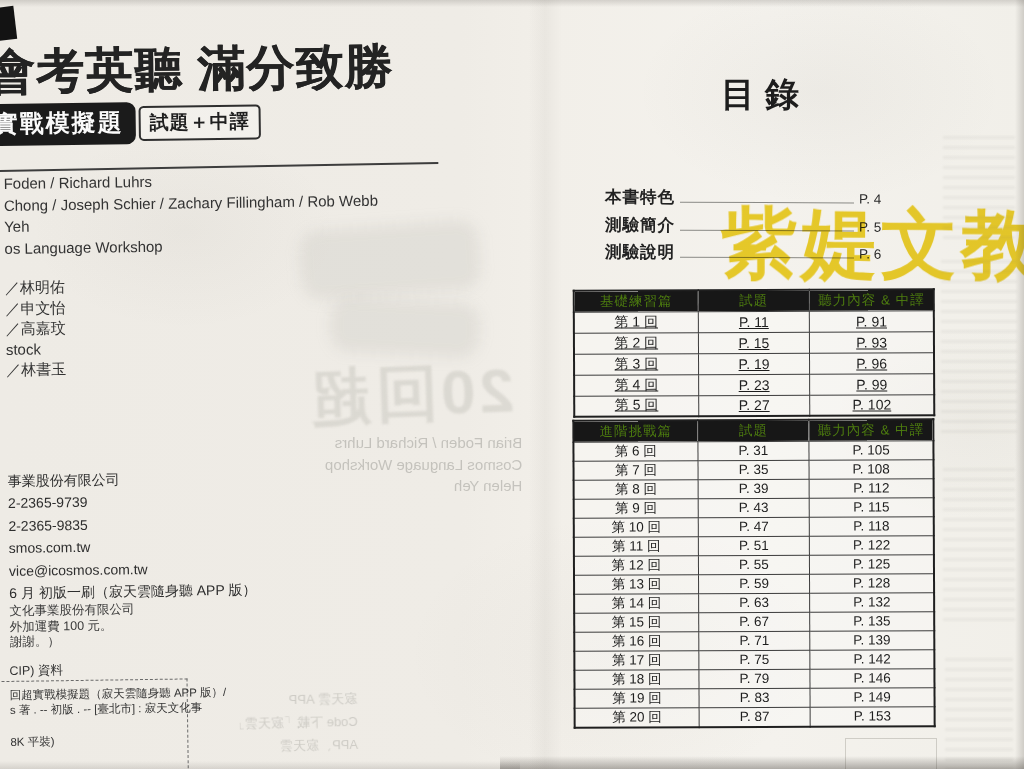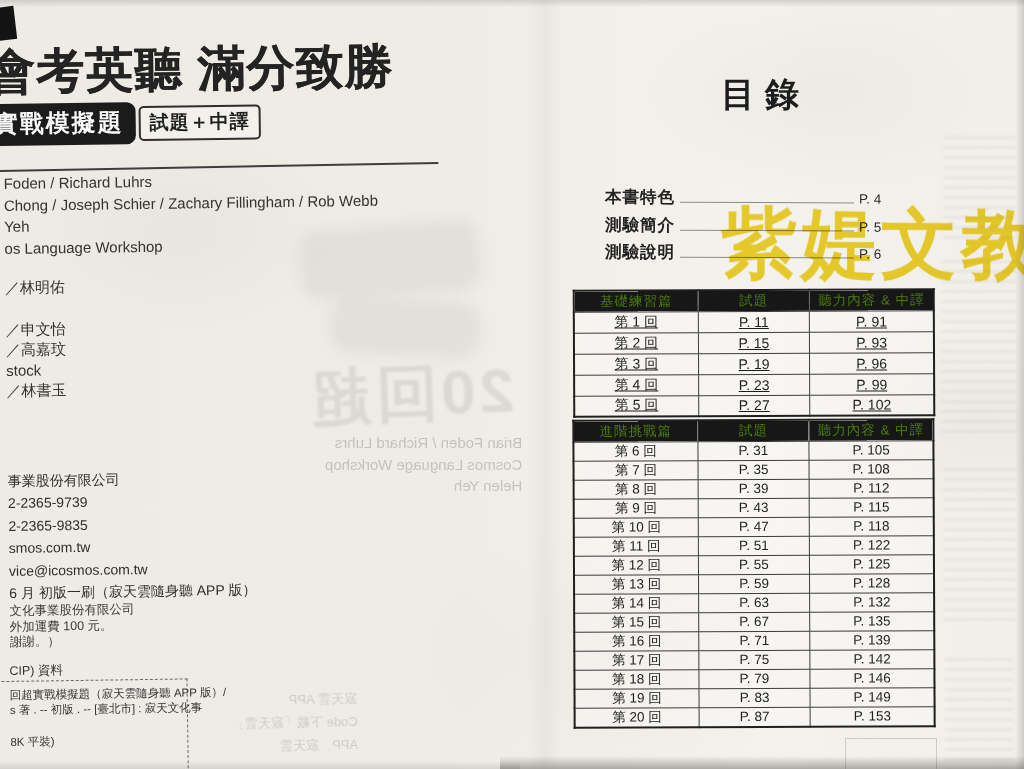--- a/index.html
+++ b/index.html
@@ -42,21 +42,21 @@
   .badge-filled{position:absolute;left:-20px;top:104px;background:#1b1b1b;color:#fafafa;
     border-radius:9px;padding:4px 12px 6px;font-size:24px;font-weight:900;letter-spacing:2px;white-space:nowrap;}
   .badge-outline{position:absolute;left:137px;top:108px;border:2px solid #2e2e2e;color:#1f1f1f;
     border-radius:5px;padding:2px 9px 3px;font-size:19px;font-weight:700;letter-spacing:1px;white-space:nowrap;background:rgba(255,255,255,.25);}
   .rule{position:absolute;left:-4px;top:169px;width:440px;height:0;border-top:2px solid #3d3d3d;transform:rotate(-0.25deg);}
 
   .credits-en{position:absolute;left:1px;top:173px;font-size:15px;color:#333;}
   .credits-en .line{height:21.5px;line-height:21.5px;white-space:nowrap;}
   .credits-zh{position:absolute;left:1px;top:278px;font-size:15px;color:#333;}
   .credits-zh .line{height:20.5px;line-height:20.5px;white-space:nowrap;}
-  .credits-zh .line:nth-child(1){margin-bottom:21px;}
+  .credits-zh .line:nth-child(1){}
   .publisher{position:absolute;left:1px;top:470px;font-size:14px;color:#2e2e2e;}
   .publisher .line{height:22.4px;line-height:22.4px;white-space:nowrap;}
   .notes{position:absolute;left:1px;top:604px;font-size:12.5px;color:#3a3a3a;}
   .notes .line{height:15.6px;line-height:15.6px;white-space:nowrap;}
   .cip-label{position:absolute;left:0;top:663px;font-size:12.5px;color:#333;white-space:nowrap;}
   .cip-box{position:absolute;left:-8px;top:681px;width:186px;height:95px;
     border-top:1px dashed #6a6a6a;border-right:1px dashed #6a6a6a;padding:6px 4px 0 8px;
     font-size:11.5px;color:#333;}
   .cip-box .line{line-height:15px;white-space:nowrap;}
   .cip-box .line:last-child{margin-top:17px;}

